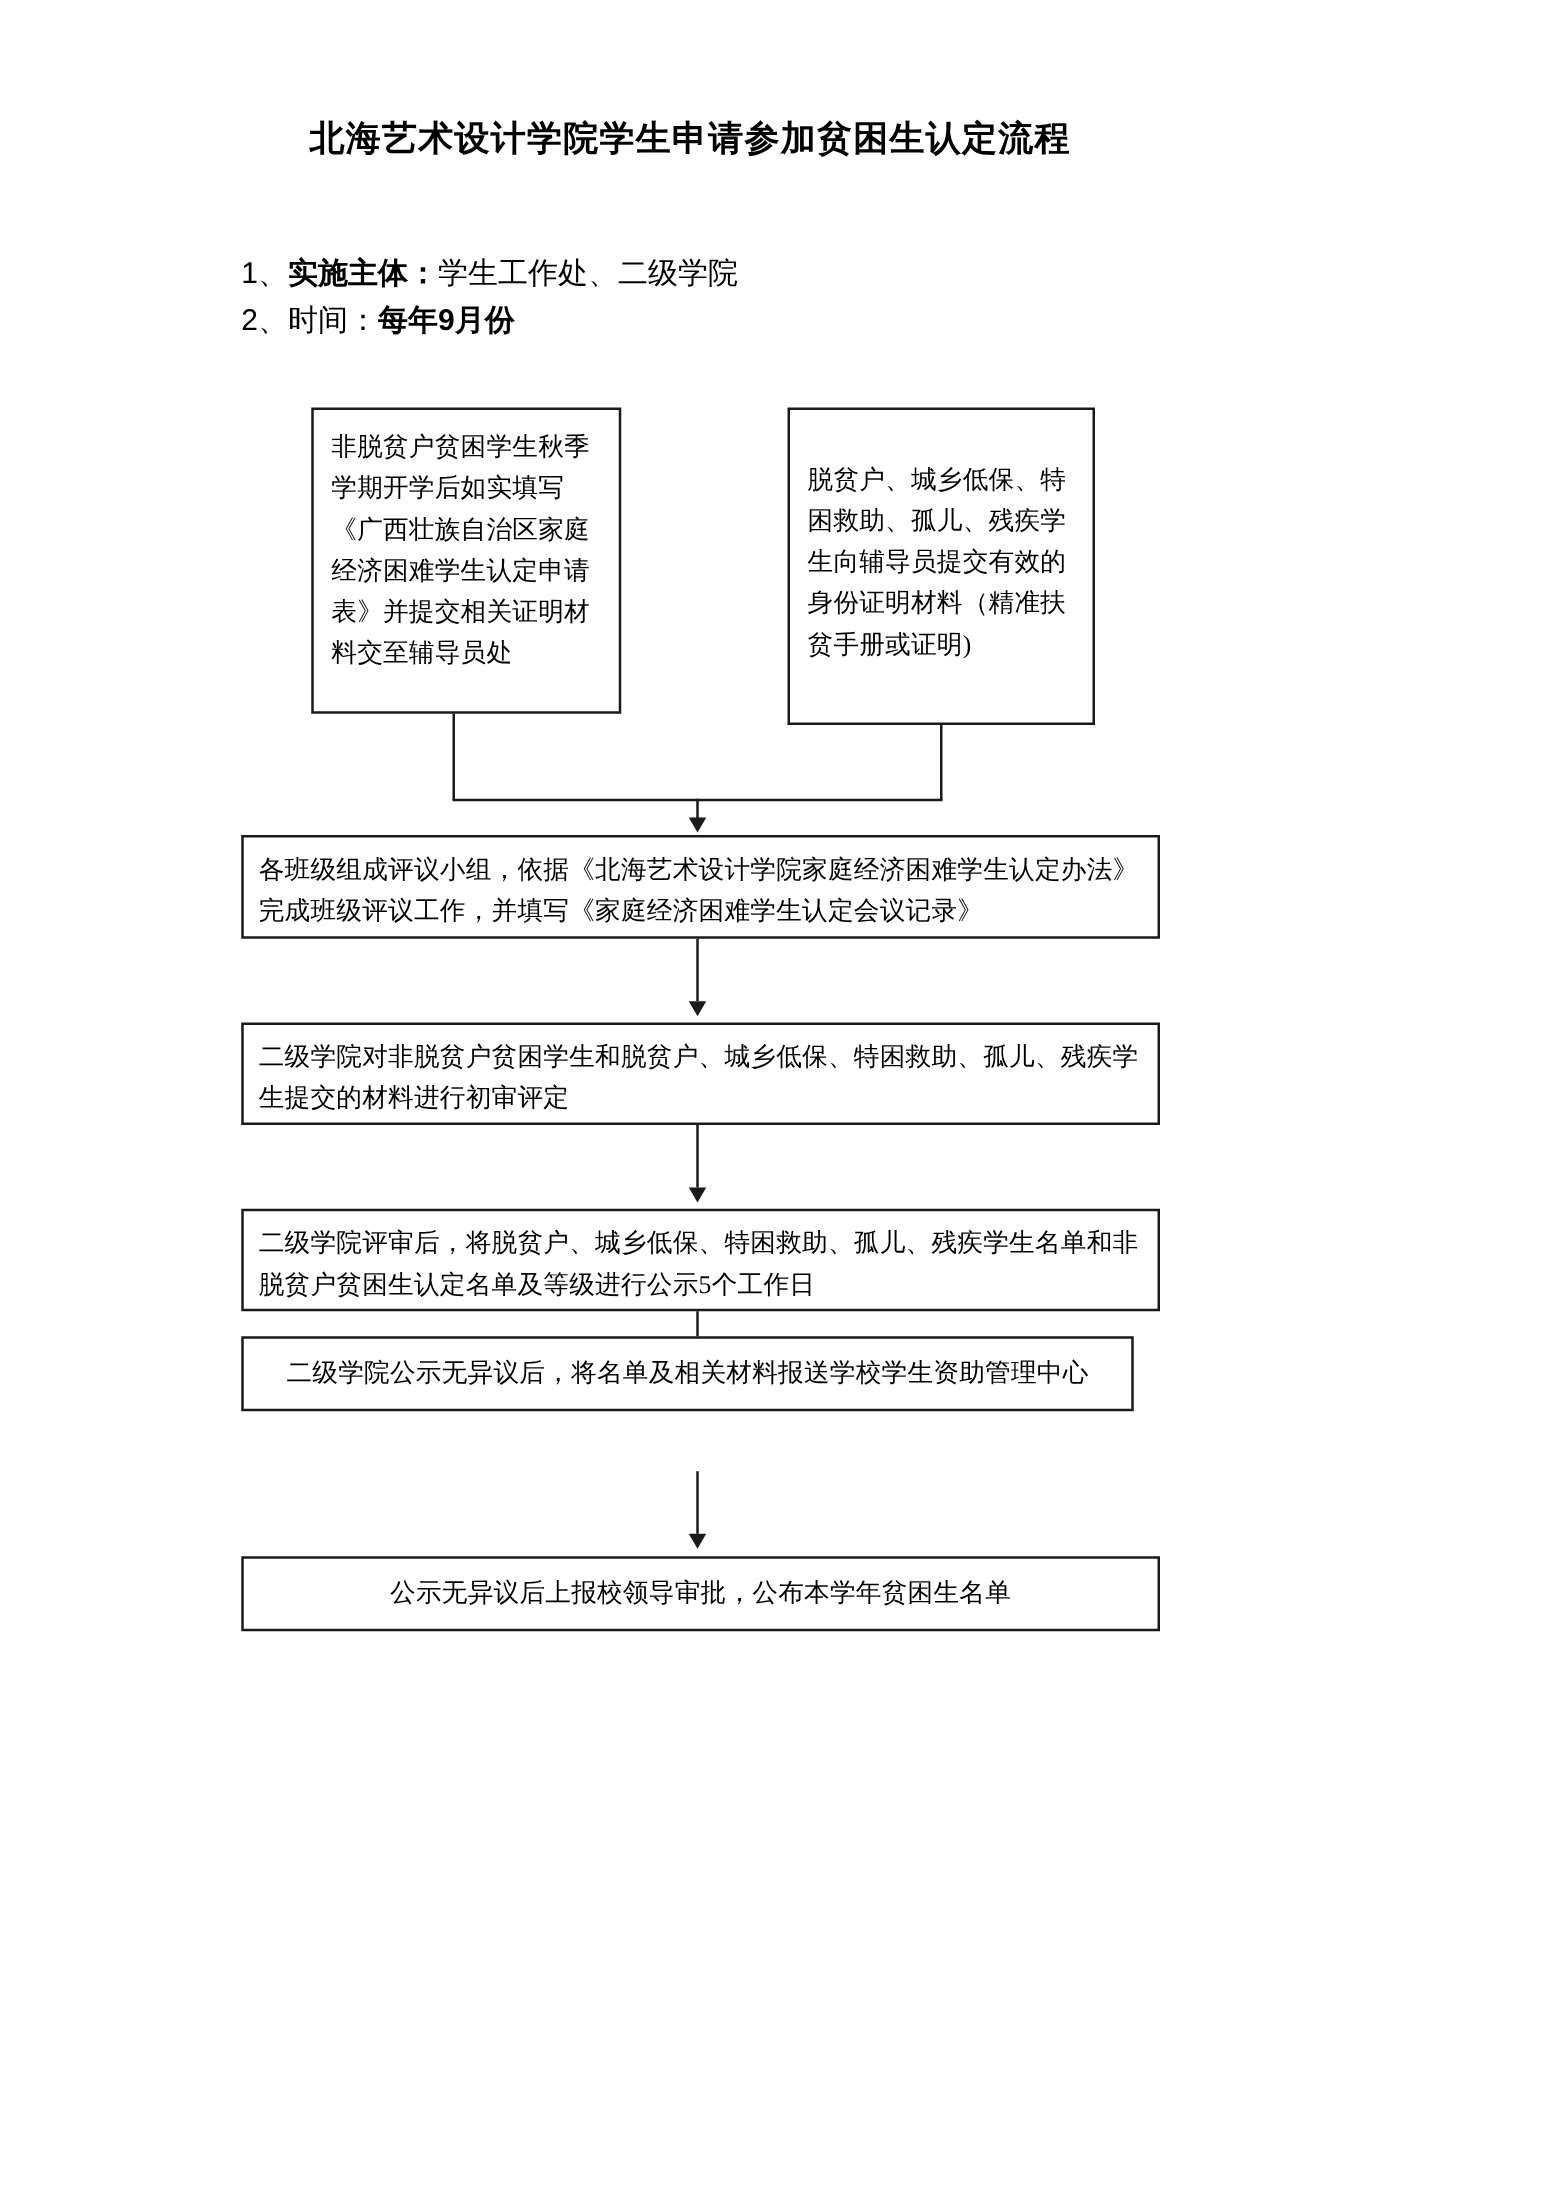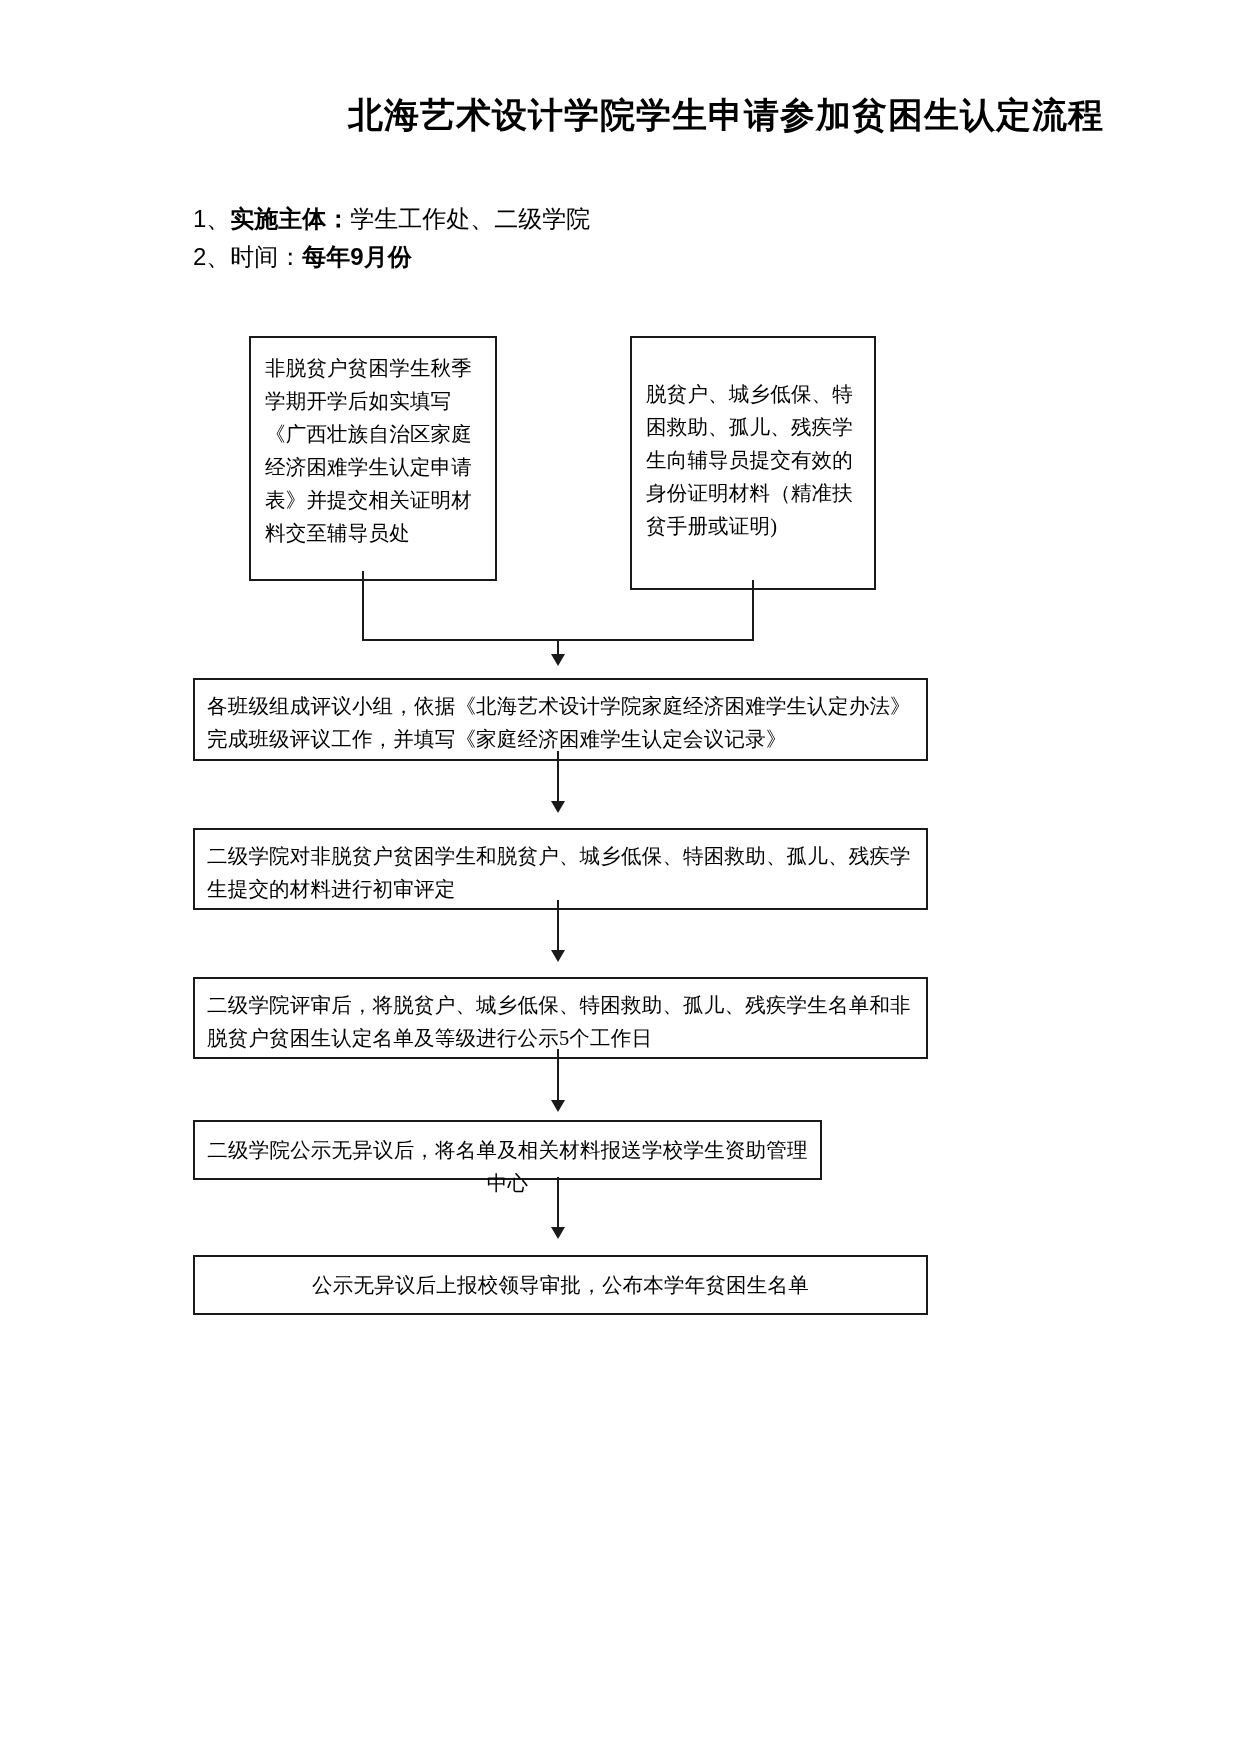--- a/index.html
+++ b/index.html
@@ -21,24 +21,24 @@
     left: 0; top: 0;
     width: 1240px;
     height: 1754px;
   }
 
   .title {
     position: absolute;
     left: 0;
     top: 92px;
     width: 1104px;
-    text-align: right;
+    text-align: center;
     font-family: "Liberation Sans", "DejaVu Sans", sans-serif;
     font-weight: bold;
-    font-size: 35px;
+    font-size: 28px;
     letter-spacing: 1px;
     white-space: nowrap;
   }
 
   .meta {
     position: absolute;
     left: 193px;
     top: 200px;
     width: 900px;
   }
@@ -52,21 +52,20 @@
 
   
   .box {
     position: absolute;
     border: 2px solid #1a1a1a;
     background: #ffffff;
     box-sizing: border-box;
     font-size: 20.5px;
     line-height: 33px;
     letter-spacing: 0.2px;
-    margin-top: 10px;
   }
   .box .inner {
     padding: 10px 12px 0 12px;
   }
   .box.center .inner {
     text-align: center;
   }
 
   
   #box-top-left {
@@ -99,22 +98,22 @@
     height: 82px;
   }
   #box-publicize {
     left: 193px;
     top: 967px;
     width: 735px;
     height: 82px;
   }
   #box-report {
     left: 193px;
-    top: 1110px;
-    width: 629px;
+    top: 1069px;
+    width: 714px;
     height: 60px;
   }
   #box-final {
     left: 193px;
     top: 1245px;
     width: 735px;
     height: 60px;
   }
   #box-report .inner { padding-top: 12px; }
   #box-final .inner { padding-top: 12px; }

